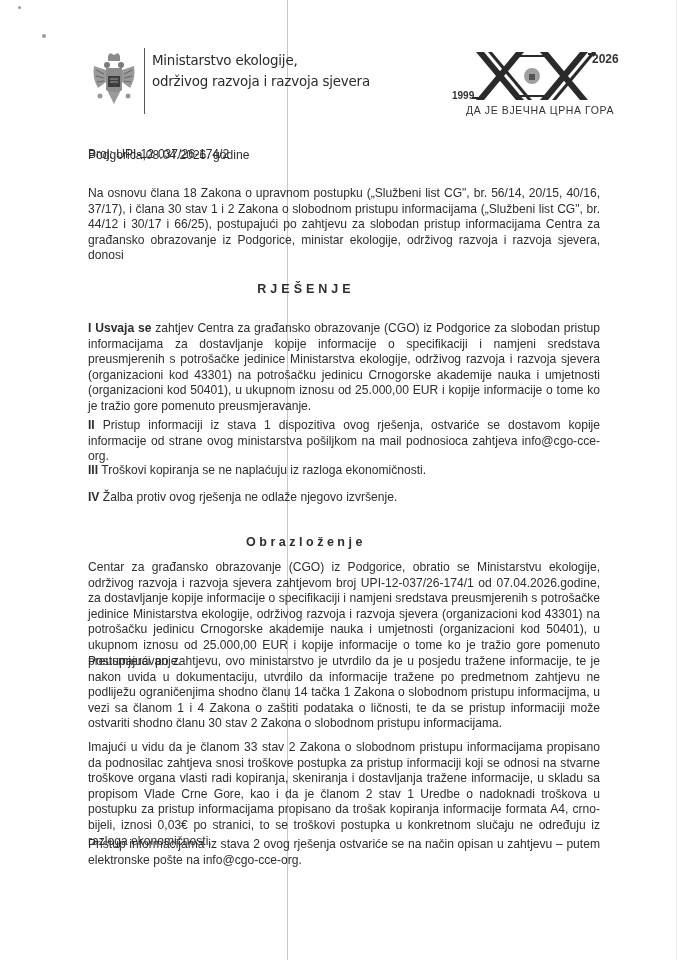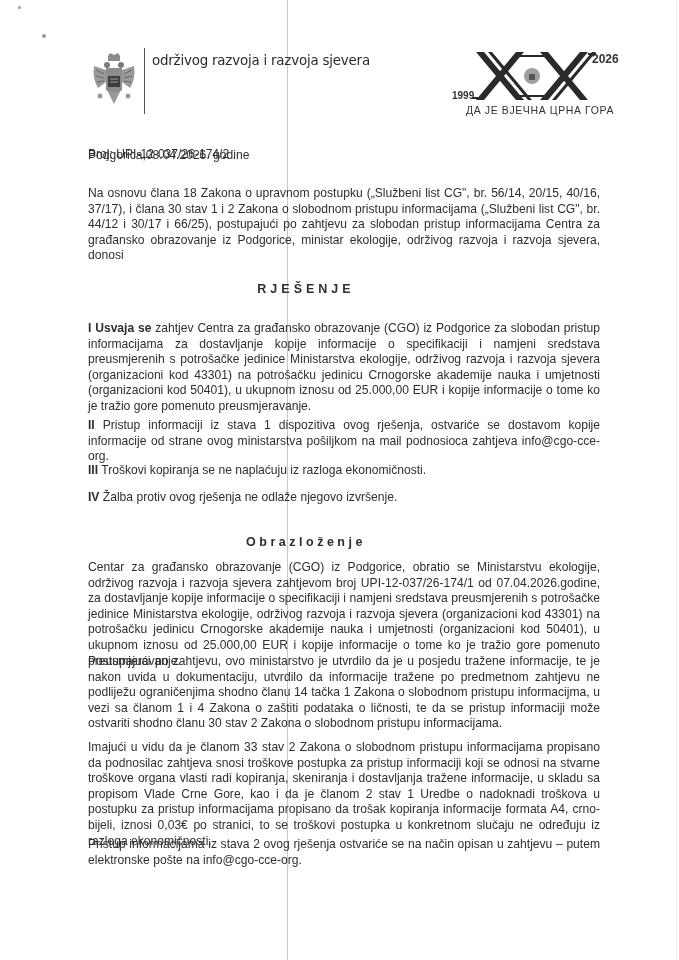--- a/index.html
+++ b/index.html
@@ -52,20 +52,21 @@
     <rect x="18" y="24" width="12" height="11" fill="#3d3d3d"></rect>
     <path d="M20 27 L28 27 M20 30 L28 30" stroke="#bbb" stroke-width="0.8"></path>
 
     <path d="M18 40 L24 52 L30 40 Z" fill="#9a9a9a"></path>
     <circle cx="10" cy="44" r="2.5" fill="#9a9a9a"></circle>
     <circle cx="38" cy="44" r="2.5" fill="#9a9a9a"></circle>
   </svg>
 </div>
 <div class="head-divider"></div>
 <div class="head-text">
+  <div>Ministarstvo ekologije,</div>
   <div>održivog razvoja i razvoja sjevera</div>
 </div>
 
 <div class="xx-logo">
   <svg width="180" height="66" viewBox="0 0 180 66">
 
     <path d="M28 2 L36 2 L76 50 L68 50 Z" fill="#2a2a2a"></path>
     <path d="M40 2 L44 2 L84 50 L80 50 Z" fill="#2a2a2a"></path>
     <path d="M68 2 L76 2 L36 50 L28 50 Z" fill="#2a2a2a"></path>
 

